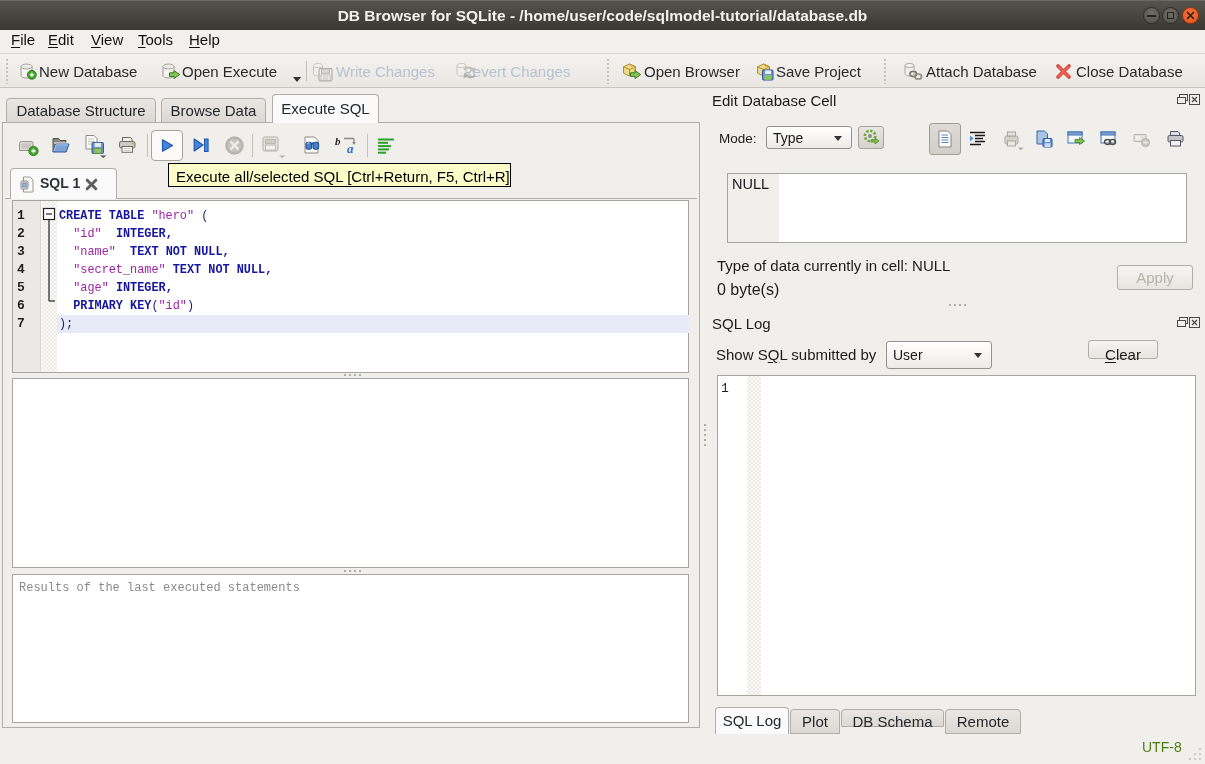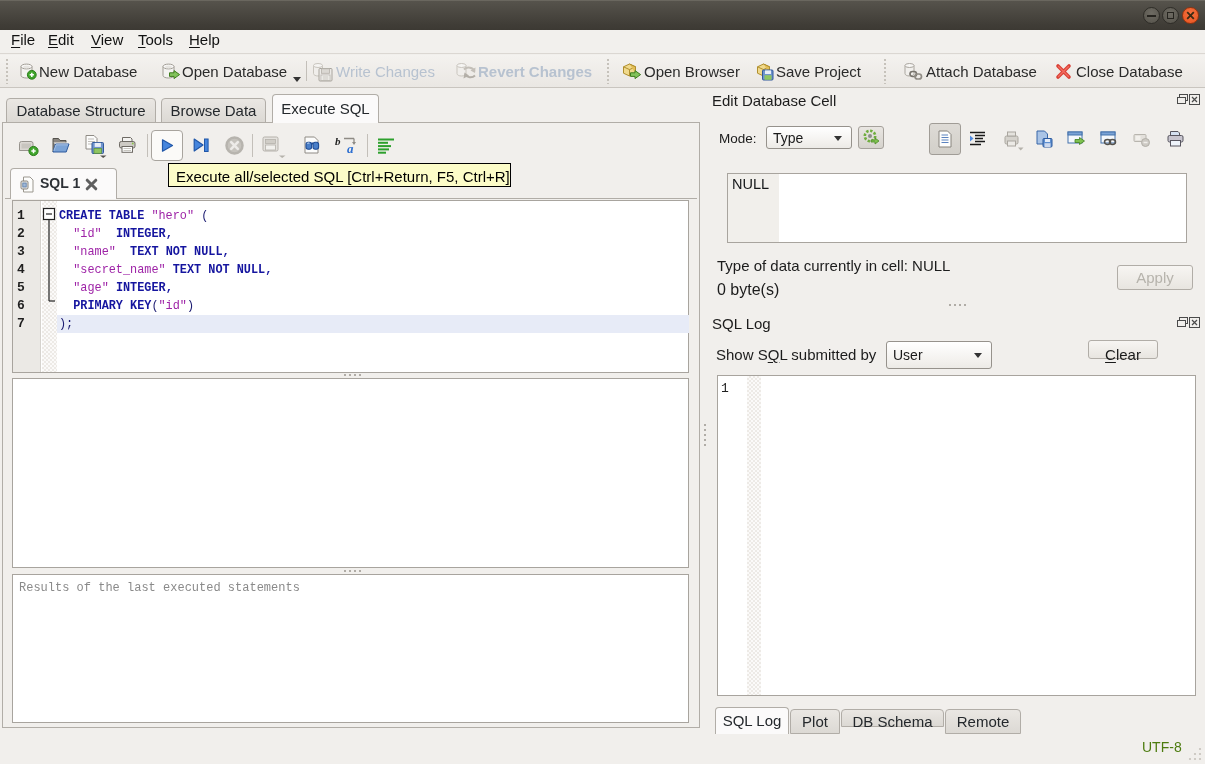--- a/index.html
+++ b/index.html
@@ -24,20 +24,21 @@
 .tab.act { background:#fbfafa; border-bottom:none; z-index:3; }
 #code .k { color:#15159f; font-weight:bold; }
 #code .s { color:#9e23a7; }
 #code .p { color:#1c1c72; }
 svg { position:absolute; overflow:visible; }
 </style>
 </head>
 <body>
 
 <div class="abs" style="left:0;top:0;width:1205px;height:30px;background:linear-gradient(#56534c,#403d37 80%,#3c3933);border-top:1px solid #6a675f;">
+  <div class="abs" style="left:0;right:0;top:6px;text-align:center;font-size:15.5px;font-weight:bold;color:#f4f1ec;">DB Browser for SQLite - /home/user/code/sqlmodel-tutorial/database.db</div>
 
   <div class="abs" style="left:1143px;top:6px;width:17px;height:17px;border-radius:50%;background:radial-gradient(circle at 50% 35%,#6e6b63,#55524a);border:1px solid #2e2c27;">
     <div class="abs" style="left:3px;top:7px;width:9px;height:2px;background:#26241f;"></div>
   </div>
   <div class="abs" style="left:1162px;top:6px;width:17px;height:17px;border-radius:50%;background:radial-gradient(circle at 50% 35%,#6e6b63,#55524a);border:1px solid #2e2c27;">
     <div class="abs" style="left:4px;top:4px;width:7px;height:7px;border:1.5px solid #26241f;"></div>
   </div>
   <div class="abs" style="left:1182px;top:6px;width:17px;height:17px;border-radius:50%;background:radial-gradient(circle at 50% 35%,#f4713f,#e85420);border:1px solid #93330f;">
     <svg width="15" height="15" style="left:0;top:0;" viewBox="0 0 15 15">
         <path d="M4.2 4.2 L10.8 10.8 M10.8 4.2 L4.2 10.8" stroke="#3a2a14" stroke-width="1.8"></path>
@@ -53,23 +54,23 @@
   <span class="abs" style="left:189px;top:1px;"><span class="u">H</span>elp</span>
 </div>
 
 <div class="abs" style="left:0;top:55px;width:1205px;height:33px;background:linear-gradient(#f4f2ef,#eae7e3);border-bottom:1px solid #c9c5bf;">
   <div class="handle" style="left:6px;top:4px;height:25px;"></div>
   <div class="handle" style="left:607px;top:4px;height:25px;"></div>
   <div class="handle" style="left:884px;top:4px;height:25px;"></div>
   <div class="abs" style="left:306px;top:6px;width:1px;height:20px;background:#c3bfb9;"></div>
 
   <span class="tbtxt abs" style="left:39px;top:8px;">New Database</span>
-  <span class="tbtxt abs" style="left:182px;top:8px;">Open Database</span>
+  <span class="tbtxt abs" style="left:182px;top:8px;">Open Execute</span>
   <span class="tbtxt abs dis" style="left:336px;top:8px;">Write Changes</span>
-  <span class="tbtxt abs dis" style="left:478px;top:8px;font-weight:bold;">Revert Changes</span>
+  <span class="tbtxt abs dis" style="left:462px;top:8px;">Revert Changes</span>
   <span class="tbtxt abs" style="left:644px;top:8px;">Open Browser</span>
   <span class="tbtxt abs" style="left:776px;top:8px;">Save Project</span>
   <span class="tbtxt abs" style="left:926px;top:8px;">Attach Database</span>
   <span class="tbtxt abs" style="left:1076px;top:8px;">Close Database</span>
   <div class="abs" style="left:293px;top:22px;width:0;height:0;border-left:4.5px solid transparent;border-right:4.5px solid transparent;border-top:5px solid #333;"></div>
   <div id="tbicons">
 
   <svg width="20" height="20" style="left:19px;top:7px;" viewBox="0 0 20 20">
     <path d="M2 4.5 L2 13.5 C2 15 4.5 16 7.5 16 C10.5 16 13 15 13 13.5 L13 4.5" fill="#f4f3f1" stroke="#a09c94"></path>
     <ellipse cx="7.5" cy="4.5" rx="5.5" ry="2.4" fill="#fcfbfa" stroke="#a09c94"></ellipse>

